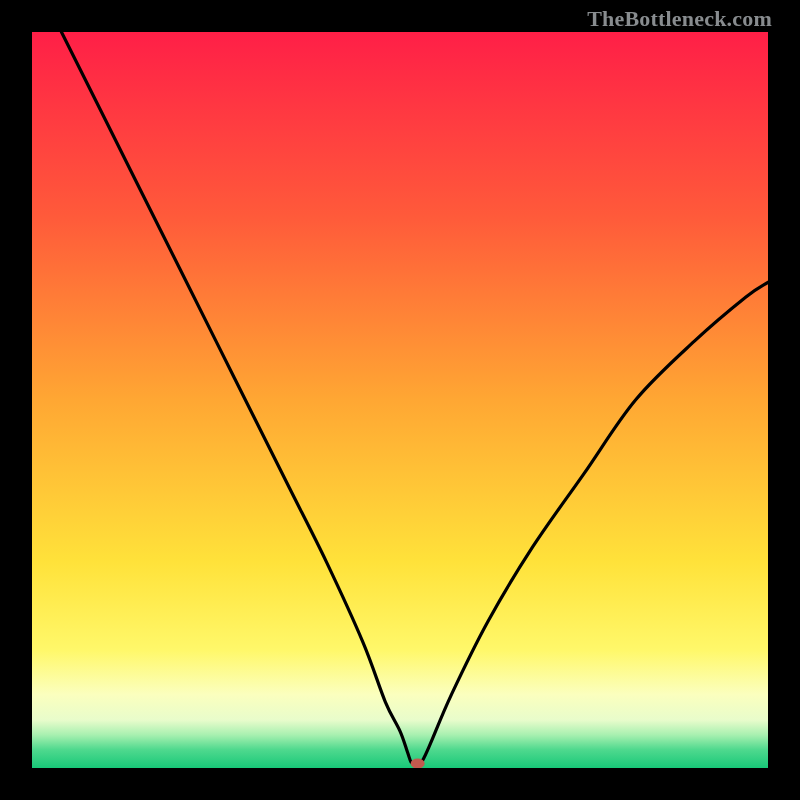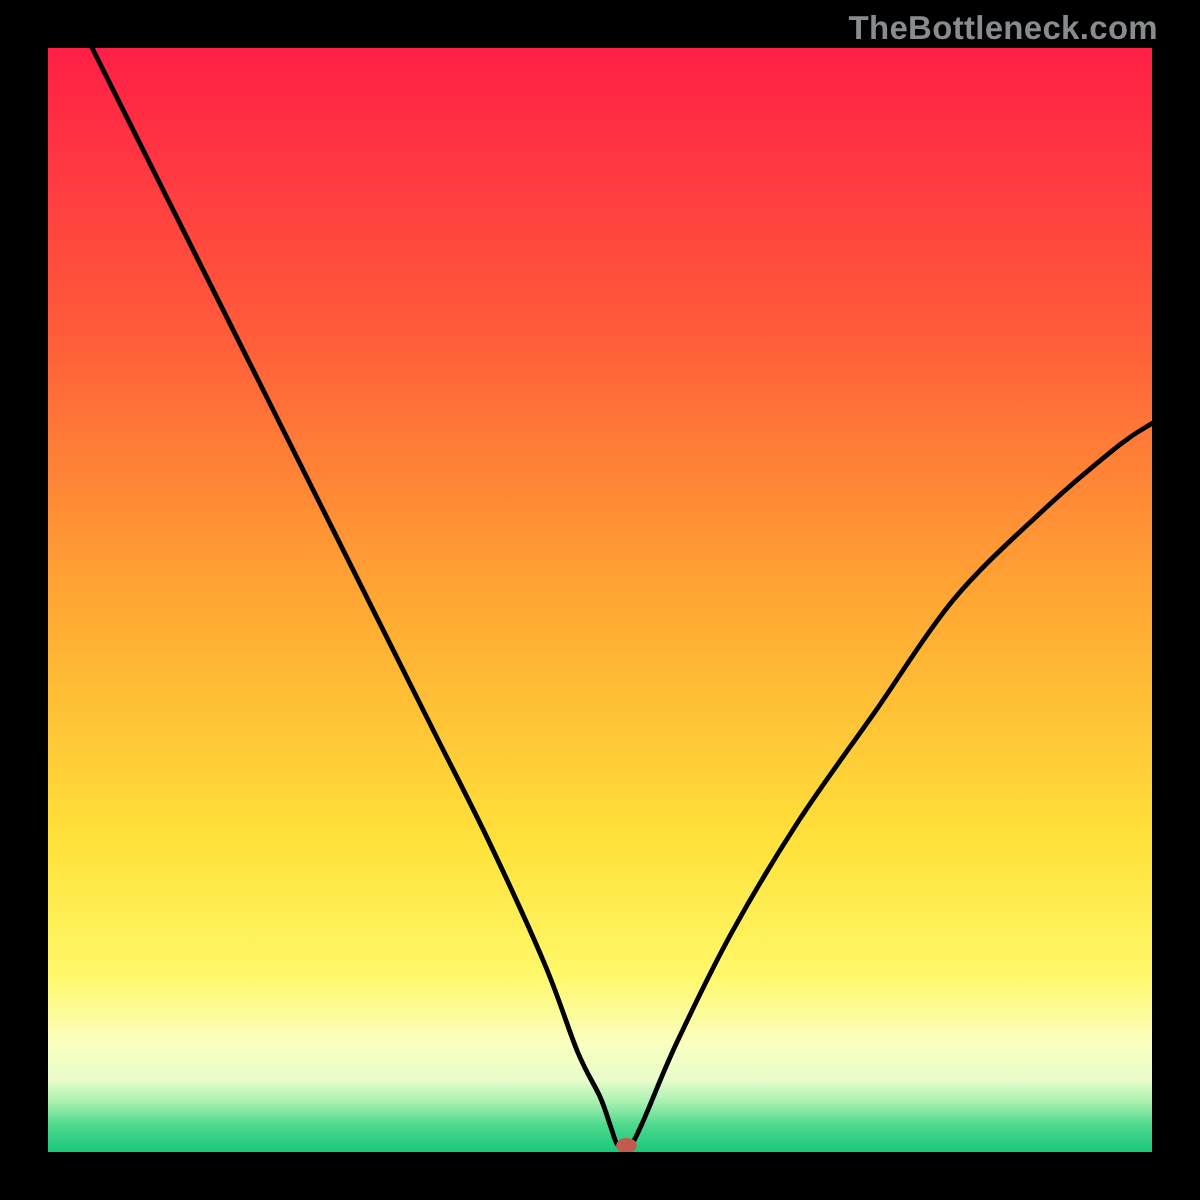--- a/index.html
+++ b/index.html
@@ -32,21 +32,21 @@
     top: 32px;
     width: 736px;
     height: 736px;
     z-index: 2;
     pointer-events: none;
   }
   .watermark {
     position: absolute;
     top: 6px;
     right: 28px;
-    font-family: Liberation Sans, sans-serif;
+    font-family: Liberation Serif, serif;
     font-size: 22px;
     font-weight: 600;
     color: #888c8f;
     letter-spacing: 0.2px;
     z-index: 3;
     user-select: none;
   }
 </style>
 </head>
 <body>

